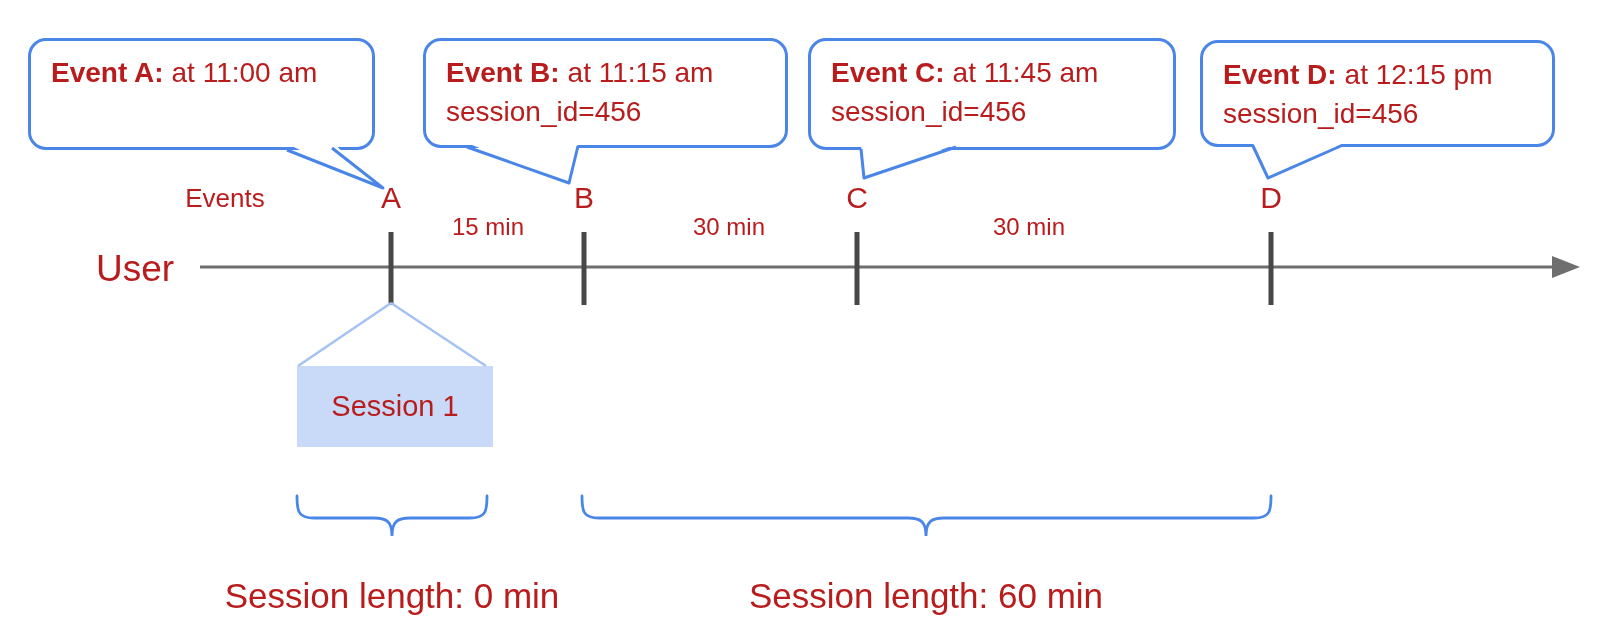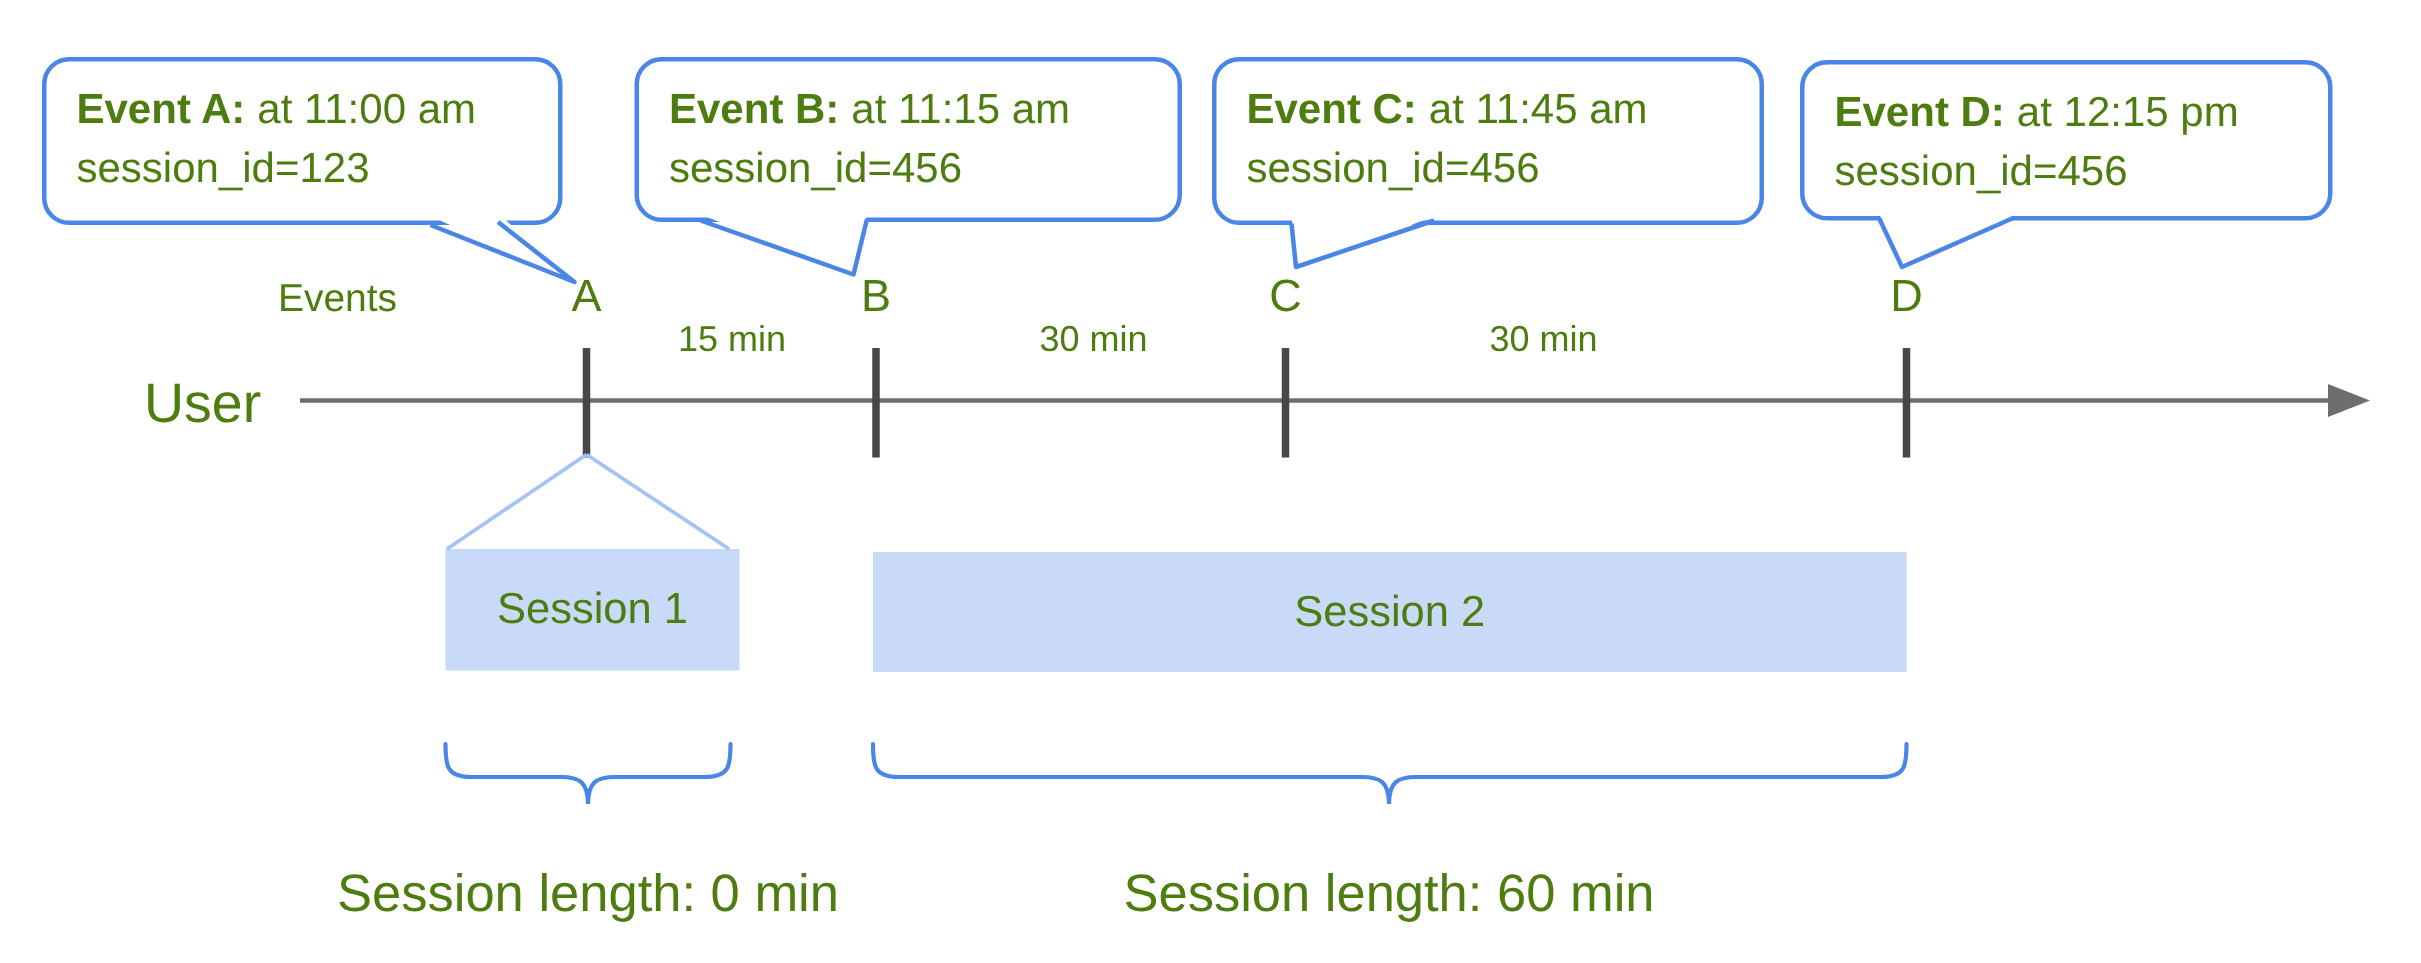--- a/index.html
+++ b/index.html
@@ -1,18 +1,18 @@
 <!DOCTYPE html>
 <html><head>
 <meta charset="utf-8">
 <style>
   html,body { margin:0; padding:0; background:#ffffff; }
   .canvas {
     position:relative; width:1614px; height:642px; background:#ffffff;
-    font-family:"Liberation Sans", sans-serif; color:#4d7c0f; overflow:hidden;
+    font-family:"Liberation Sans", sans-serif; color:#b91c1c; overflow:hidden;
   }
   svg.overlay {
     position:absolute; left:0; top:0; width:1614px; height:642px;
     pointer-events:none; z-index:5;
   }
   .bubble {
     position:absolute; top:38px; height:112px; box-sizing:border-box;
     border:3px solid #4a86e8; border-radius:18px; background:#fff;
     padding:12px 20px; font-size:28px; line-height:39px; white-space:nowrap;
     z-index:1;
@@ -37,21 +37,20 @@
     white-space:nowrap;
   }
 </style>
 </head>
 <body>
 
 <div class="canvas">
 
   <div class="bubble" style="left:28px; width:347px;">
     <b>Event A:</b><span class="t">at 11:00 am</span>
-    <span class="line2">session_id=123</span>
   </div>
   <div class="bubble" style="left:423px; width:365px; height:110px;">
     <b>Event B:</b><span class="t">at 11:15 am</span>
     <span class="line2">session_id=456</span>
   </div>
   <div class="bubble" style="left:808px; width:368px;">
     <b>Event C:</b><span class="t">at 11:45 am</span>
     <span class="line2">session_id=456</span>
   </div>
   <div class="bubble" style="left:1200px; top:40px; width:355px; height:107px;">
@@ -66,23 +65,20 @@
   <div class="event-letter" style="left:1271px;">D</div>
 
   <div class="user-label">User</div>
 
   <div class="interval" style="left:488px;">15 min</div>
   <div class="interval" style="left:729px;">30 min</div>
   <div class="interval" style="left:1029px;">30 min</div>
 
   <div class="session-bar" style="left:297px; top:366px; width:196px; height:81px;">
     <span>Session 1</span>
-  </div>
-  <div class="session-bar" style="left:582px; top:368px; width:689px; height:80px;">
-    <span>Session 2</span>
   </div>
 
   <div class="length-label" style="left:392px;">Session length: 0 min</div>
   <div class="length-label" style="left:926px;">Session length: 60 min</div>
 
   <svg class="overlay" viewBox="0 0 1614 642">
 
     <g>
       <polygon points="287,144 334,144 383,188" fill="#ffffff"></polygon>
       <polyline points="287,150 383,188 332,148" fill="none" stroke="#4a86e8" stroke-width="3" stroke-linejoin="round"></polyline>

